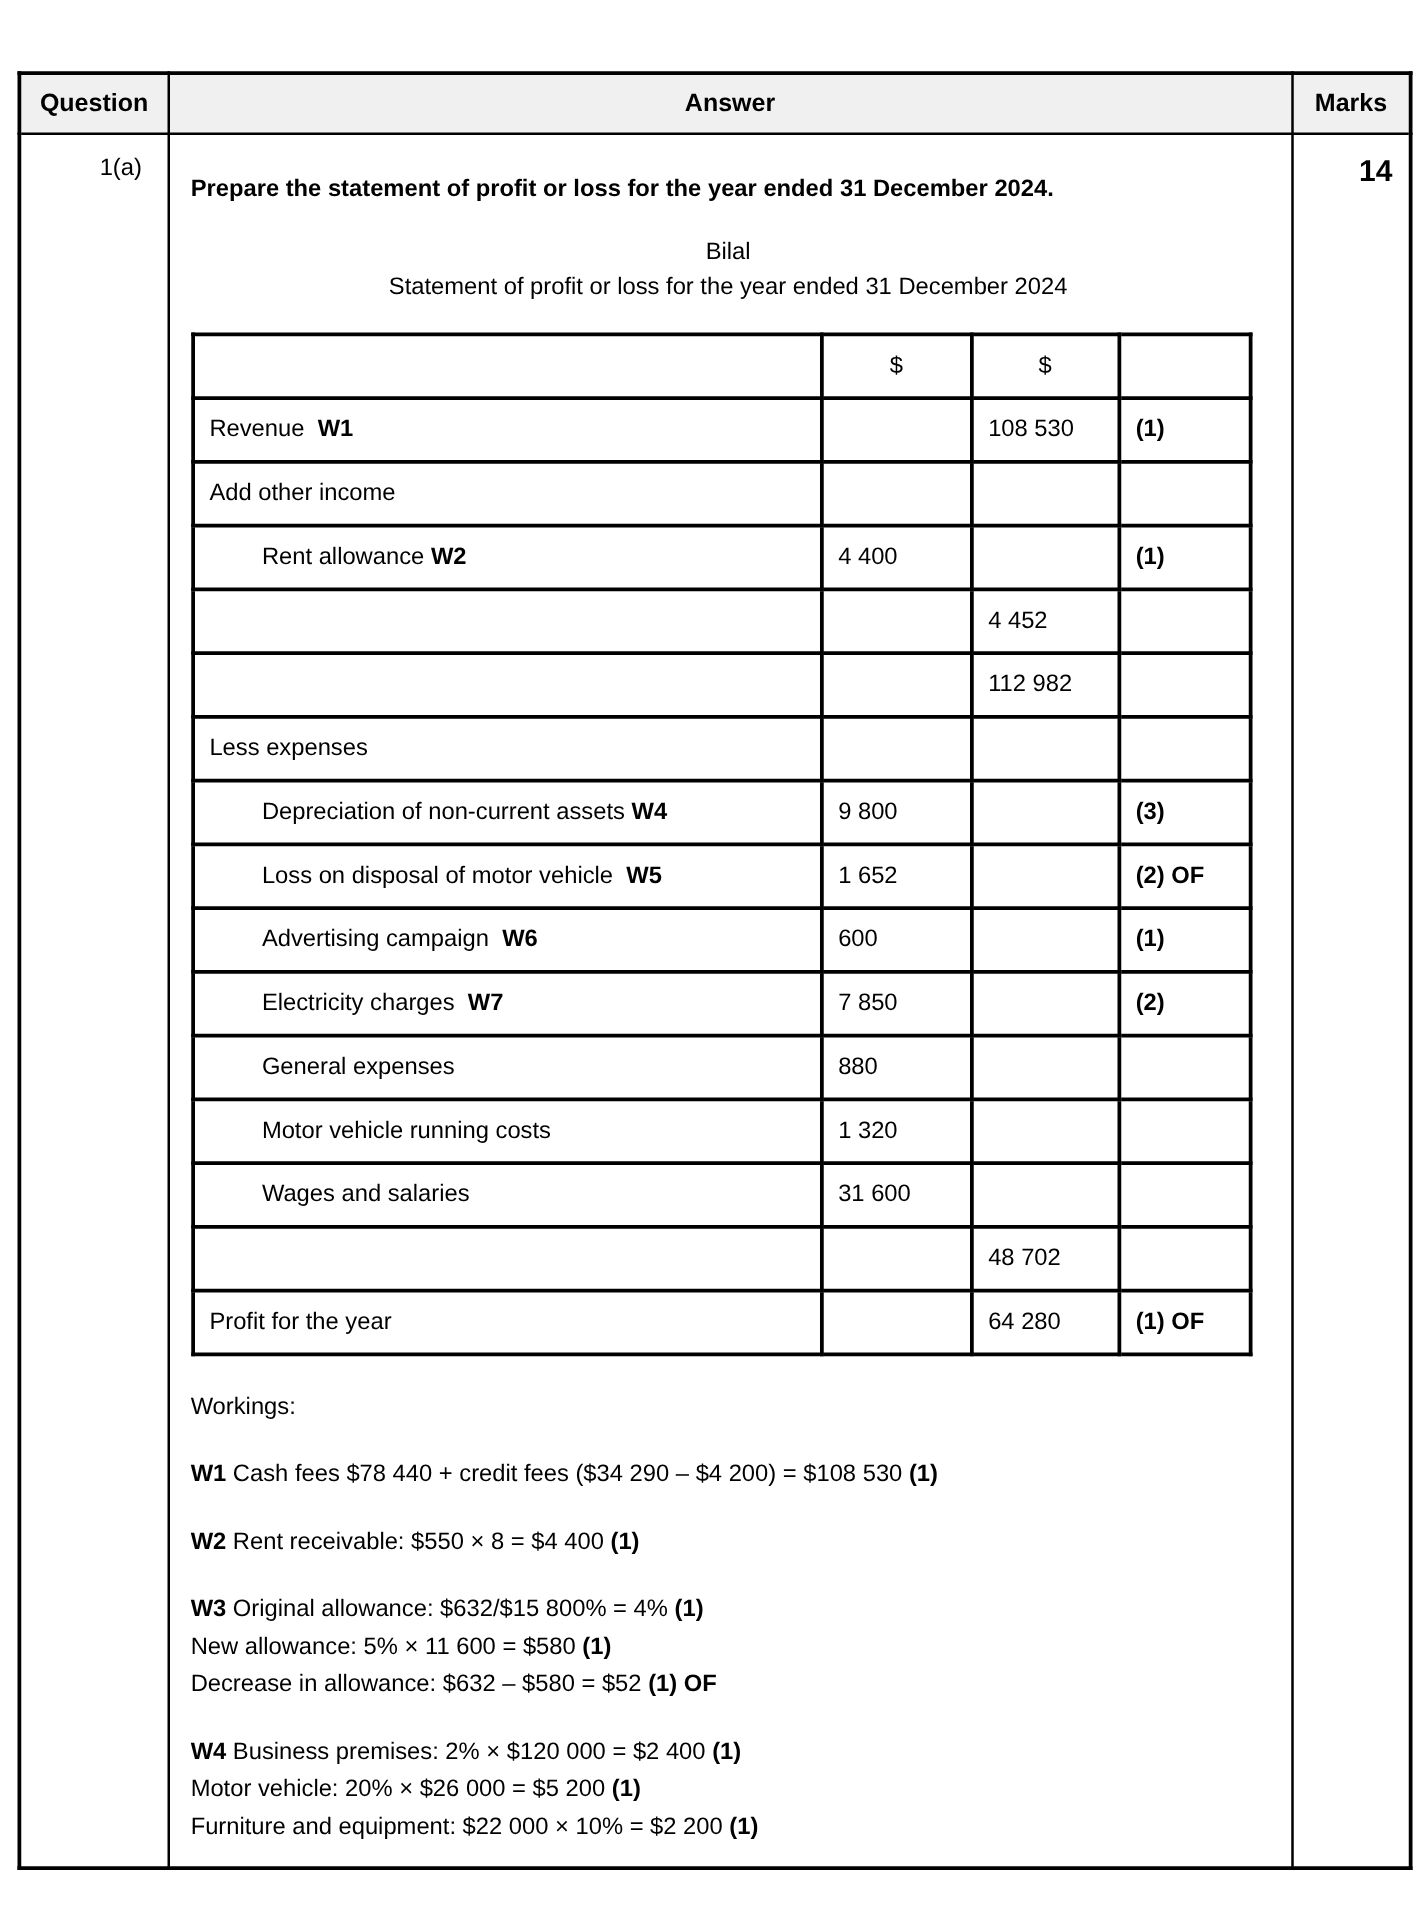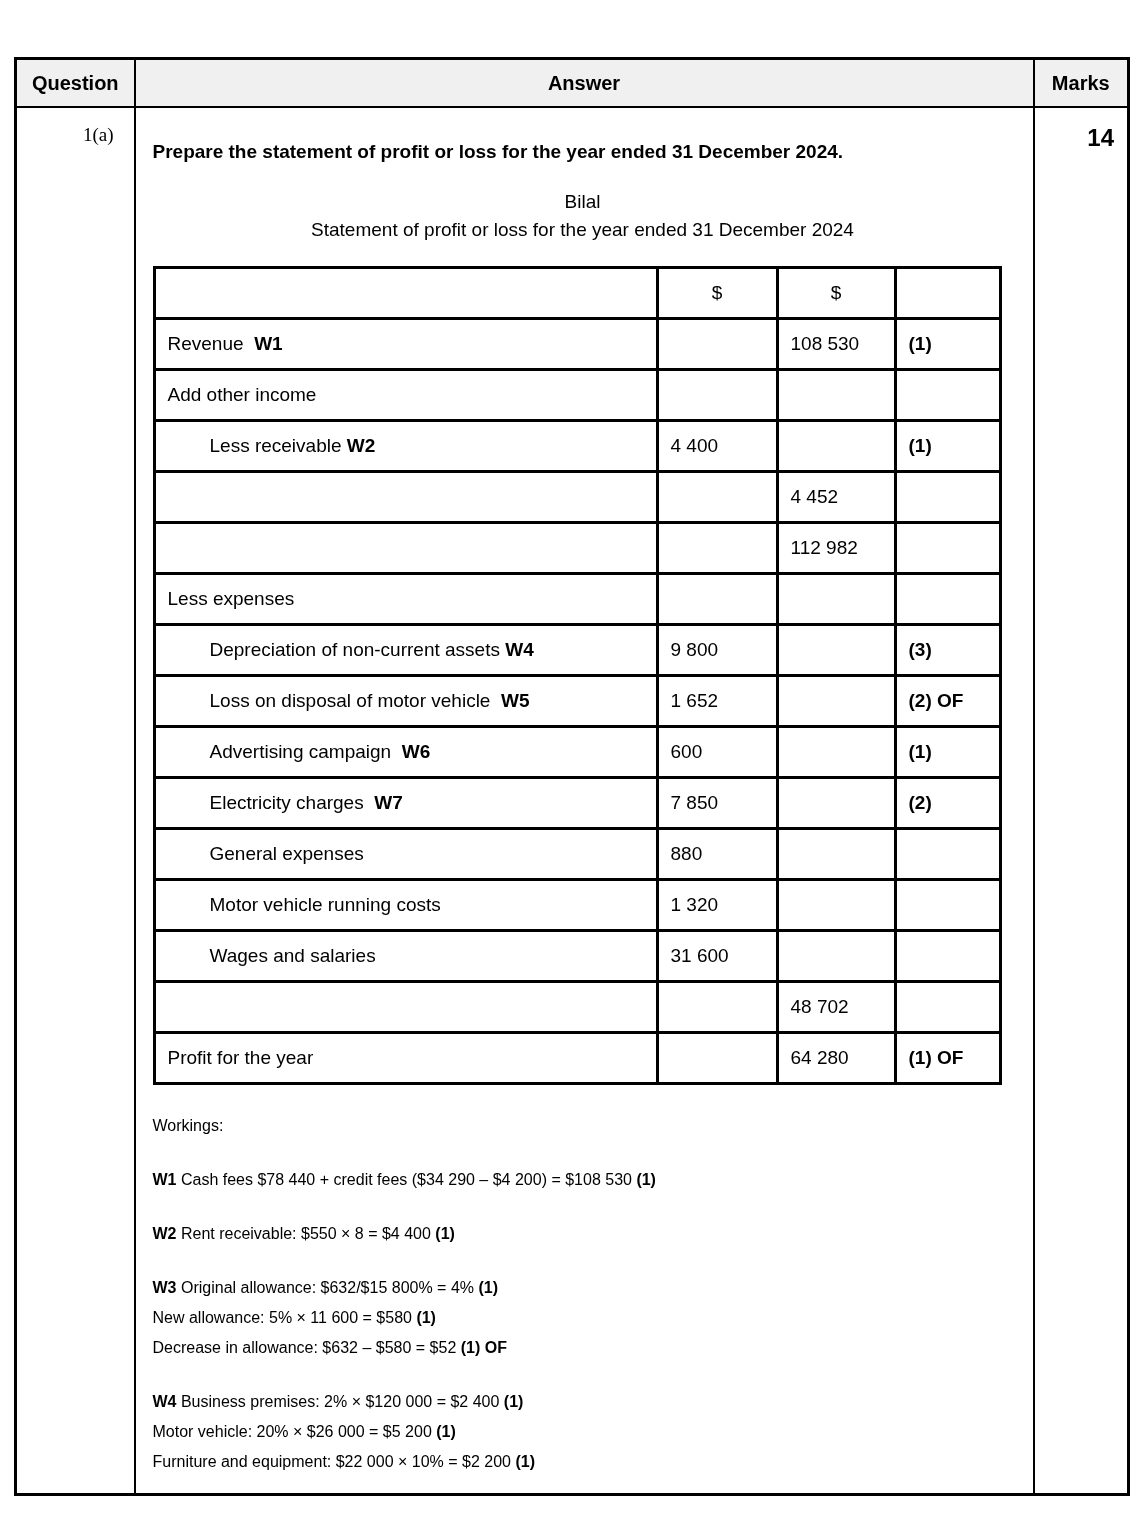--- a/index.html
+++ b/index.html
@@ -8,39 +8,39 @@
     font-family:"Liberation Sans",sans-serif;position:relative;
   }
   .page{position:absolute;left:14px;top:22px;margin-top:35px;}
 
   table.outer{border-collapse:collapse;table-layout:fixed;width:1113px;border:3px solid #000;}
   table.outer>*>tr>th, table.outer>*>tr>td{border:2px solid #000;}
   tr.ohead th{
     background:#f0f0f0;height:44px;font-size:20px;font-weight:bold;
     text-align:center;vertical-align:middle;border-bottom:4px solid #000;
   }
-  .qcell{vertical-align:top;text-align:right;padding:16px 20px 0 0;font-size:19px;font-family:Liberation Serif, serif;}
+  .qcell{vertical-align:top;text-align:right;padding:16px 20px 0 0;font-size:19px;}
   .mcell{vertical-align:top;text-align:right;padding:16px 13px 0 0;font-size:24px;font-weight:bold;}
   .acell{vertical-align:top;padding:32px 20px 16px 17px;font-size:19px;}
 
   .prompt{font-weight:bold;line-height:24px;margin-bottom:24px;}
   .center-title{text-align:center;line-height:28px;margin-bottom:22px;}
 
   table.stmt{border-collapse:collapse;table-layout:fixed;width:846px;}
   table.stmt th, table.stmt td{
     border:3px solid #000;padding:11px 12px;line-height:26px;
     font-size:19px;vertical-align:top;overflow:hidden;
   }
   table.stmt thead th{font-weight:normal;text-align:center;}
   td.desc{white-space:pre-wrap;padding-left:10px;}
   td.desc.indent{padding-left:54px;}
   td.amt{}
   td.mark{font-weight:bold;text-align:left;}
 
-  .workings{margin-top:26px;font-size:16px;line-height:30px;}
+  .workings{margin-top:26px;font-size:19px;line-height:30px;}
   .wlabel{margin-bottom:24px;}
   .wpara{margin-bottom:24px;}
   .wpara:last-child{margin-bottom:0;}
   b{font-weight:bold;}
 </style>
 </head>
 <body>
 
 <div class="page">
   <table class="outer">
@@ -87,21 +87,21 @@
                   <td class="amt">108 530</td>
                   <td class="mark">(1)</td>
                 </tr>
                 <tr>
                   <td class="desc"><span>Add other income</span></td>
                   <td class="amt">&nbsp;</td>
                   <td class="amt">&nbsp;</td>
                   <td class="mark">&nbsp;</td>
                 </tr>
                 <tr>
-                  <td class="desc indent"><span>Less receivable </span><b>W2</b></td>
+                  <td class="desc indent"><span>Rent allowance </span><b>W2</b></td>
                   <td class="amt">4 400</td>
                   <td class="amt">&nbsp;</td>
                   <td class="mark">(1)</td>
                 </tr>
                 <tr>
                   <td class="desc">&nbsp;</td>
                   <td class="amt">&nbsp;</td>
                   <td class="amt">4 452</td>
                   <td class="mark">&nbsp;</td>
                 </tr>

